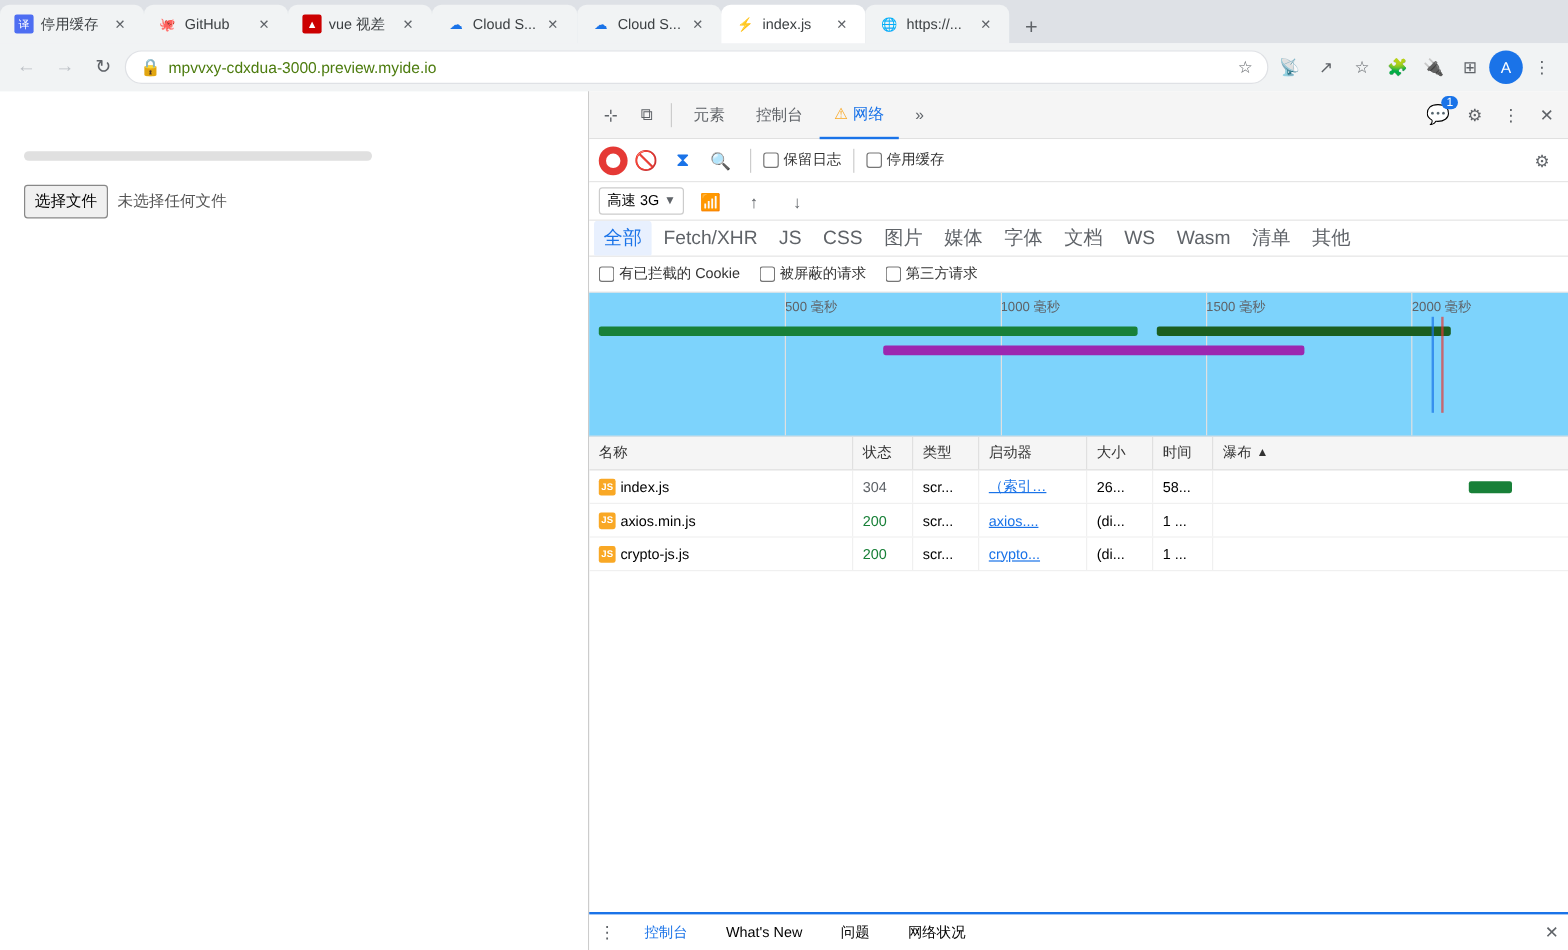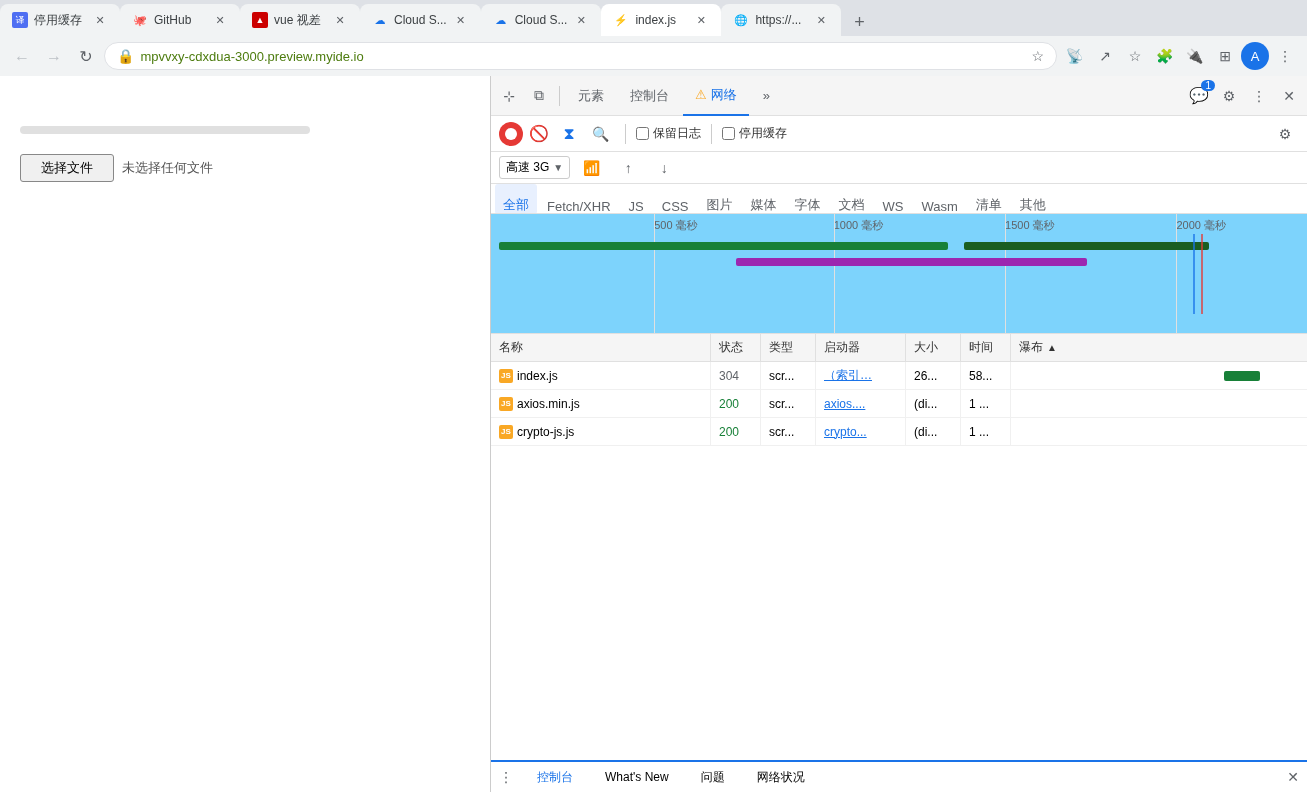--- a/index.html
+++ b/index.html
@@ -24,21 +24,21 @@
     .toolbar-icon { width: 28px; height: 28px; display: flex; align-items: center; justify-content: center; border-radius: 50%; cursor: pointer; color: #5f6368; font-size: 14px; }
     .profile-icon { width: 28px; height: 28px; border-radius: 50%; background: #1a73e8; display: flex; align-items: center; justify-content: center; color: white; font-size: 13px; cursor: pointer; }
 
     
     .main-area { display: flex; height: calc(792px - 76px); }
 
     
     .page-content { width: 490px; padding: 20px; flex-shrink: 0; }
     .page-title { font-size: 52px; font-weight: 900; color: #000; margin-bottom: 20px; }
     .file-input-row { display: flex; align-items: center; gap: 8px; margin-top: 20px; }
-    .file-choose-btn { padding: 4px 20px; background: #f0f0f0; border: 1px solid #888; border-radius: 3px; font-size: 13px; cursor: pointer; text-align: center; }
+    .file-choose-btn { padding: 4px 8px; background: #f0f0f0; border: 1px solid #888; border-radius: 3px; font-size: 13px; cursor: pointer; text-align: center; }
     .file-no-file { font-size: 13px; color: #555; }
     .scroll-bar-placeholder { width: 290px; height: 8px; background: #e0e0e0; border-radius: 4px; margin-top: 30px; }
 
     
     .devtools { flex: 1; background: #fff; border-left: 1px solid #ccc; display: flex; flex-direction: column; min-width: 0; }
 
     
     .devtools-toolbar { display: flex; align-items: center; height: 40px; border-bottom: 1px solid #e0e0e0; padding: 0 4px; gap: 2px; background: #f5f5f5; }
     .dt-tool-btn { width: 28px; height: 28px; display: flex; align-items: center; justify-content: center; border-radius: 4px; cursor: pointer; color: #5f6368; font-size: 14px; }
     .dt-divider { width: 1px; height: 20px; background: #ccc; margin: 0 4px; }
@@ -65,21 +65,21 @@
     .upload-icon { color: #5f6368; font-size: 14px; }
     .download-icon { color: #5f6368; font-size: 14px; }
 
     
     .filter-bar { display: flex; align-items: center; height: 32px; padding: 0 8px; border-bottom: 1px solid #e0e0e0; gap: 8px; background: #fff; }
     .filter-label { font-size: 13px; color: #333; }
     .filter-options { display: flex; align-items: center; gap: 12px; }
 
     
     .network-tabs { display: flex; align-items: center; height: 30px; border-bottom: 1px solid #e0e0e0; background: #fff; padding: 0 4px; gap: 2px; overflow: hidden; }
-    .net-tab { padding: 0 8px; height: 30px; display: flex; align-items: flex-end; font-size: 13px; color: #5f6368; cursor: pointer; border-radius: 3px; }
+    .net-tab { padding: 0 8px; height: 30px; display: flex; align-items: center; font-size: 16px; color: #5f6368; cursor: pointer; border-radius: 3px; }
     .net-tab.active { background: #e8f0fe; color: #1a73e8; }
 
     
     .cookie-filter-row { display: flex; align-items: center; height: 30px; padding: 0 8px; border-bottom: 1px solid #e0e0e0; background: #fff; gap: 16px; font-size: 12px; color: #333; }
 
     
     .timeline-area { height: 120px; border-bottom: 1px solid #e0e0e0; position: relative; background: #7dd3fc; overflow: hidden; }
     .timeline-marker { position: absolute; top: 4px; font-size: 11px; color: #5f6368; }
     .table-header { display: flex; align-items: center; height: 28px; border-bottom: 1px solid #e0e0e0; background: #f5f5f5; font-size: 12px; color: #333; position: sticky; top: 0; z-index: 10; }
     .th { padding: 0 8px; flex-shrink: 0; display: flex; align-items: center; border-right: 1px solid #e0e0e0; height: 100%; font-weight: 500; }
@@ -307,20 +307,34 @@
         <span>Wasm</span>
       </div>
       <div class="net-tab">
         <span>清单</span>
       </div>
       <div class="net-tab">
         <span>其他</span>
       </div>
     </div>
 
+    <div class="cookie-filter-row">
+      <label class="checkbox-item">
+        <input type="checkbox" style="">
+        <span>有已拦截的 Cookie</span>
+      </label>
+      <label class="checkbox-item">
+        <input type="checkbox" style="">
+        <span>被屏蔽的请求</span>
+      </label>
+      <label class="checkbox-item">
+        <input type="checkbox" style="">
+        <span>第三方请求</span>
+      </label>
+    </div>
 
     <div class="timeline-area">
       <div class="tl-wrap">
 
         <span class="timeline-marker" style="left:20%;">500 毫秒</span>
         <span class="timeline-marker" style="left:42%;">1000 毫秒</span>
         <span class="timeline-marker" style="left:63%;">1500 毫秒</span>
         <span class="timeline-marker" style="left:84%;">2000 毫秒</span>
 
         <div style="position:absolute;top:0;bottom:0;left:20%;width:1px;background:#e0e0e0;"></div>

